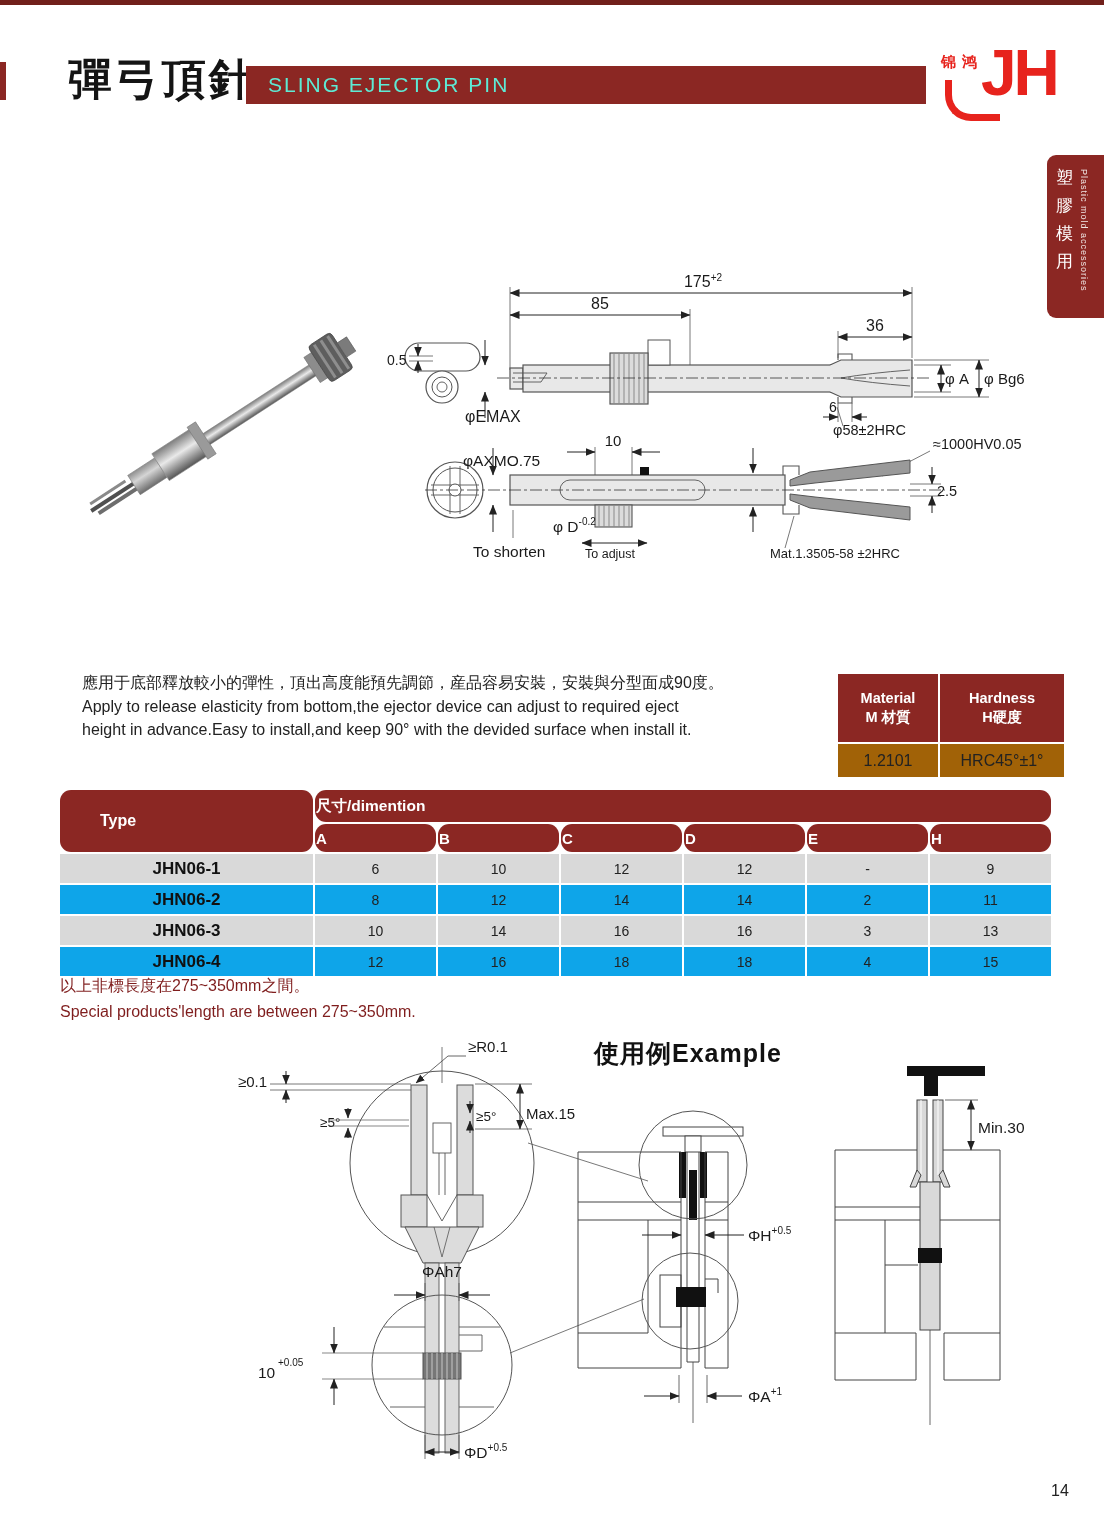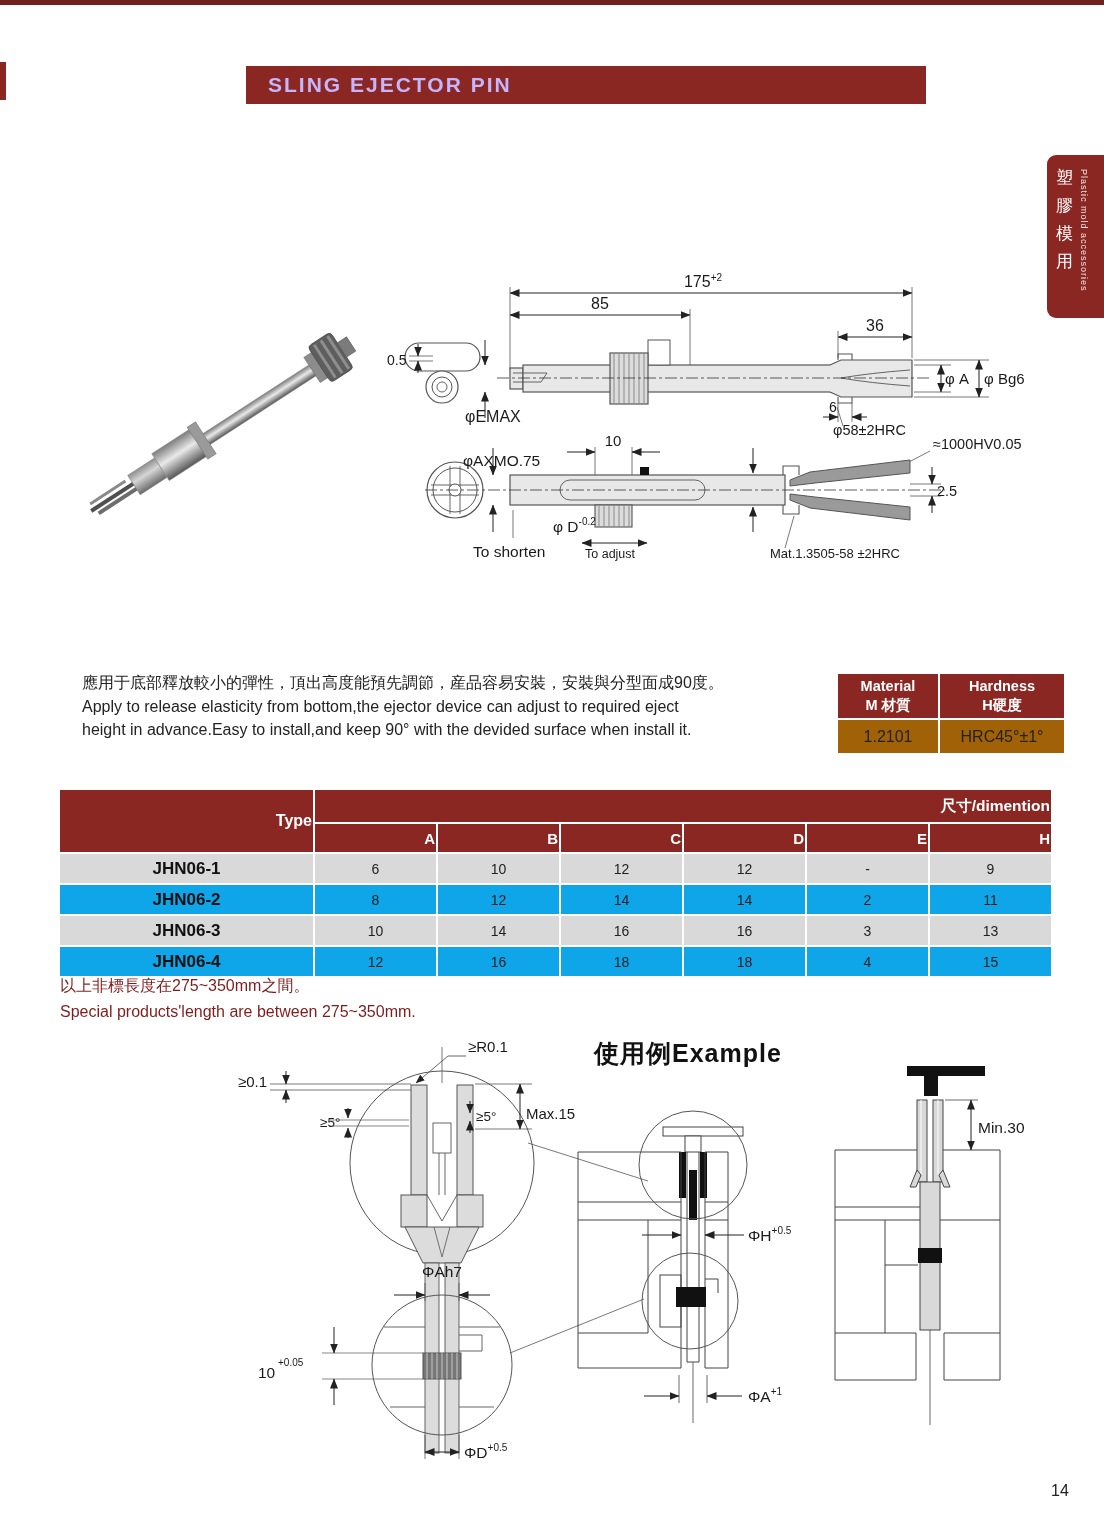--- a/index.html
+++ b/index.html
@@ -1,41 +1,41 @@
 <!DOCTYPE html>
 <html><head>
 <meta charset="utf-8">
 <style>
   html,body{margin:0;padding:0;background:#fff;}
   .page{position:relative;width:1104px;height:1535px;background:#fff;overflow:hidden;
         font-family:"Liberation Sans",sans-serif;color:#1a1a1a;}
   .topbar{position:absolute;left:0;top:0;width:1104px;height:5px;background:#71201b;}
   .accent-left{position:absolute;left:0;top:62px;width:6px;height:38px;background:#8b2723;}
   .title-cn{position:absolute;left:68px;top:50px;font-size:44px;font-weight:900;color:#141414;letter-spacing:3px;}
-  .band{position:absolute;left:246px;top:66px;width:680px;height:38px;background:#8b2723;color:#c4b5fd;
+  .band{position:absolute;left:246px;top:66px;width:680px;height:38px;background:#8b2723;color:#5eead4;
         display:flex;align-items:center;box-sizing:border-box;padding-left:22px;
-        font-size:21px;font-weight:bold;letter-spacing:2px;}
+        font-size:21px;font-weight:normal;letter-spacing:2px;}
   .logo{position:absolute;left:933px;top:40px;width:130px;height:82px;color:#e7231d;}
   .logo-cn{position:absolute;left:8px;top:13px;font-size:15px;font-weight:bold;letter-spacing:6px;color:#e7231d;}
   .logo-jh{position:absolute;left:48px;top:-4px;font-size:64px;font-weight:900;letter-spacing:-3px;
            color:#e7231d;transform:scaleY(1.02);}
   .logo-swoosh{position:absolute;left:12px;top:40px;width:48px;height:34px;border:0;
            border-bottom:7px solid #e7231d;border-left:7px solid #e7231d;border-radius:0 0 0 26px;}
   .side-tab{position:absolute;right:0;top:155px;width:57px;height:163px;background:#8b2723;
             border-radius:9px 0 0 9px;box-sizing:border-box;display:flex;padding-top:14px;}
   .tab-cn{display:flex;flex-direction:column;gap:11px;font-size:17px;color:#fff;margin-left:9px;line-height:1;}
   .tab-en{writing-mode:vertical-rl;font-size:9px;color:#f0e4e2;margin-left:6px;letter-spacing:1px;}
   .desc{position:absolute;left:82px;top:671px;width:760px;font-size:16px;color:#222;line-height:23.5px;}
   .mat-table{position:absolute;left:836px;top:672px;border-collapse:separate;border-spacing:2px;}
   .mat-table th{background:#8b2723;color:#fff;font-size:14.5px;font-weight:bold;height:44px;line-height:1.3;
-                padding:0 6px;text-align:center;}
+                padding:12px 6px;text-align:center;}
   .mat-table td{background:#a16207;color:#222;font-size:16px;height:31px;text-align:center;}
   .mat-c1{width:88px;} .mat-c2{width:112px;}
   .dim-table{position:absolute;left:58px;top:788px;border-collapse:separate;border-spacing:2px;table-layout:fixed;}
-  .dim-table th{background:#8b2723;color:#fff;font-weight:bold;text-align:right;}
+  .dim-table th{background:#8b2723;color:#fff;font-weight:bold;text-align:left;border-radius:11px;}
   .dim-table .th-type{font-size:16px;padding-left:40px;}
   .dim-table .th-group{font-size:15.5px;height:30px;}
   .dim-table .th-col{font-size:15px;height:26px;}
   .dim-table td{text-align:center;height:27px;font-size:14px;color:#222;}
   .dim-table td.type{font-size:17px;font-weight:bold;color:#111;margin-left:36px;}
   .dim-table tr.odd td{background:#d9d9d9;}
   .dim-table tr.even td{background:#0ea5e9;}
   .notes{position:absolute;left:60px;top:973px;font-size:16px;color:#7f1d1d;line-height:26px;}
   .example-title{position:absolute;left:594px;top:1037px;font-size:25px;font-weight:bold;color:#111;letter-spacing:1px;}
   .page-num{position:absolute;left:1051px;top:1482px;font-size:16px;color:#222;}
@@ -43,22 +43,28 @@
   svg text{font-family:"Liberation Sans",sans-serif;fill:#1a1a1a;}
 </style>
 </head>
 <body>
 
 <div class="page">
 
   <div class="topbar"></div>
   <div class="accent-left"></div>
 
+  <div class="title-cn">彈弓頂針</div>
   <div class="band">
     <span>SLING EJECTOR PIN</span>
+  </div>
+  <div class="logo">
+    <div class="logo-cn">锦鸿</div>
+    <div class="logo-swoosh"></div>
+    <div class="logo-jh">JH</div>
   </div>
 
   <div class="side-tab">
     <div class="tab-cn">
       <span>塑</span>
       <span>膠</span>
       <span>模</span>
       <span>用</span>
     </div>
     <div class="tab-en">Plastic mold accessories</div>

